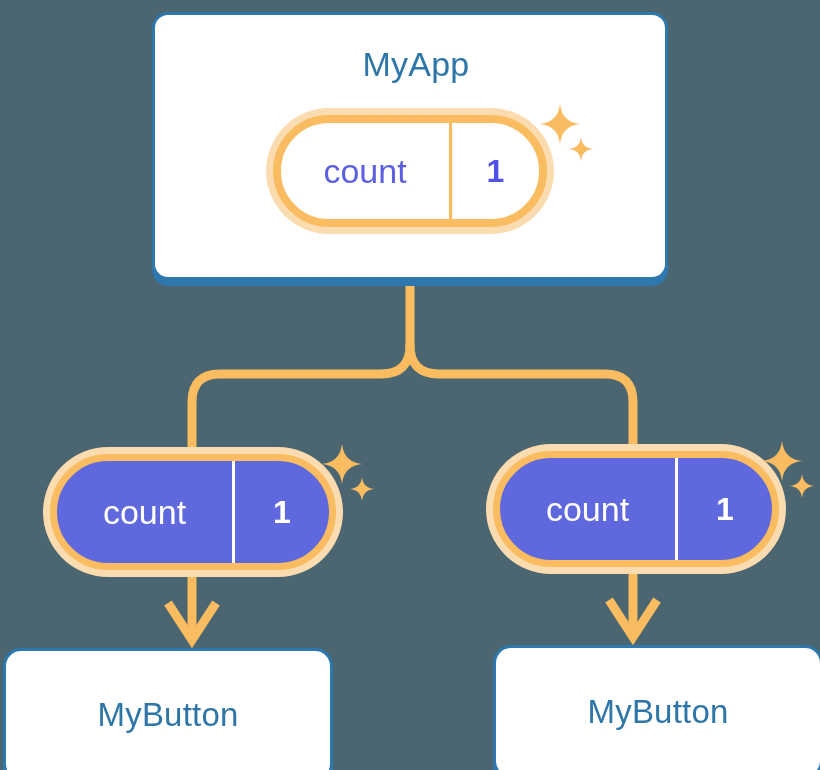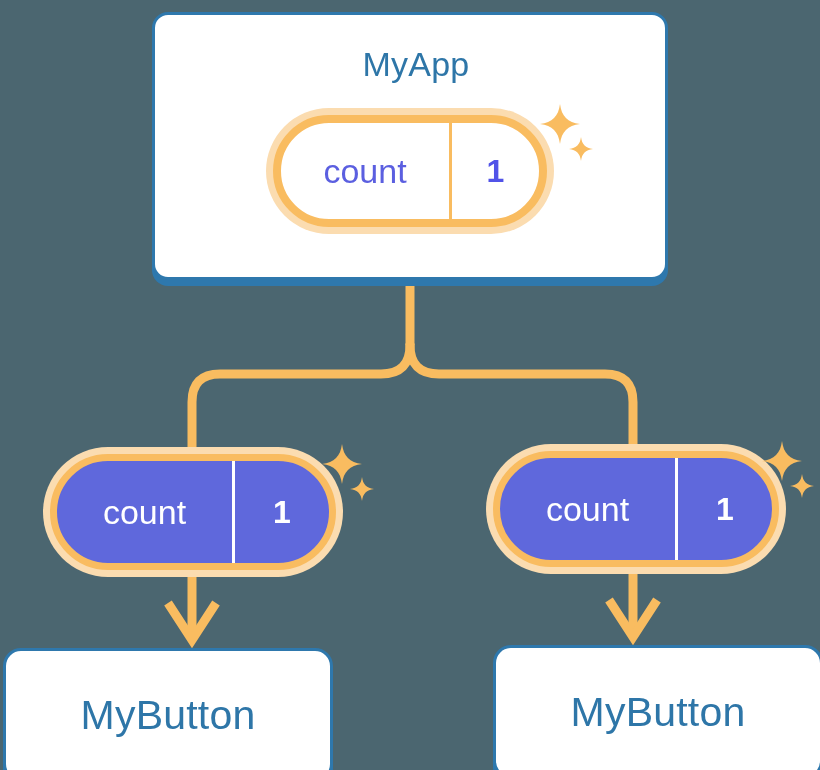--- a/index.html
+++ b/index.html
@@ -59,21 +59,21 @@
   .button-card {
     width: 330px;
     height: 134px;
     border-radius: 18px;
     display: flex;
     align-items: center;
     justify-content: center;
   }
   #card-button-left  { left: 3px;   top: 648px; }
   #card-button-right { left: 493px; top: 645px; }
-  .button-card .component-title { font-size: 41px; }
+  .button-card .component-title { font-size: 33px; }
 
   
   .pill-wrap {
     position: absolute;
     border-radius: 999px;
     background: #fbdcb0;          
     padding: 7px;
     box-sizing: border-box;
     text-align: right;
   }

